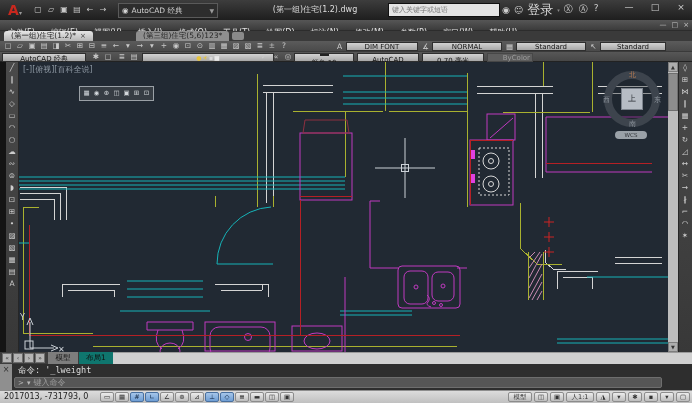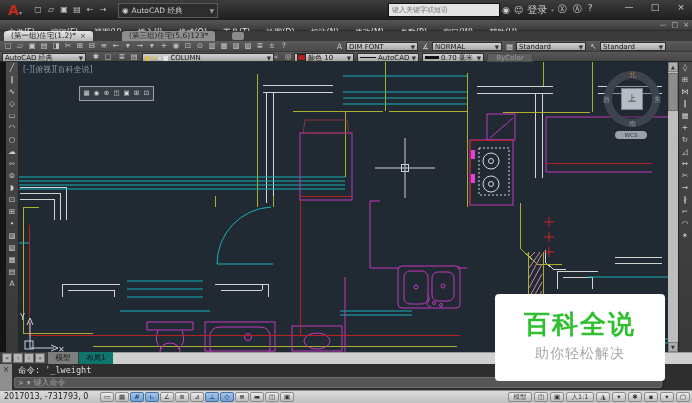--- a/index.html
+++ b/index.html
@@ -18,21 +18,21 @@
   #ws-field{left:118px;top:3px;width:92px;height:13px;background:#2d2d2d;border:1px solid #5a5a5a;
         color:#d3d3d3;font-size:7.5px;line-height:12px;display:flex;align-items:center;padding:0 3px;gap:3px;}
   #ws-field .caret{margin-left:auto;color:#9a9a9a;font-size:6px;}
   #doc-title{left:235px;top:4px;width:160px;text-align:center;color:#dedede;font-size:8px;}
   #search-box{left:388px;top:3px;width:110px;height:12px;background:#e4e4e4;border:1px solid #111;
         font-size:7px;color:#666;}
   #search-box input{width:100%;height:100%;border:0;background:transparent;font-size:7px;color:#555;
         font-family:"DejaVu Sans",sans-serif;padding:0 3px;outline:none;}
   #tb-right{left:502px;top:2px;height:15px;display:flex;align-items:center;gap:4px;color:#cfcfcf;}
   #tb-right .g{font-size:9px;}
-  #tb-right .lbl{font-size:10px;color:#d6d6d6;}
+  #tb-right .lbl{font-size:13px;color:#d6d6d6;}
   #tb-right .c{font-size:5px;color:#888;}
   #win-controls{right:4px;top:2px;display:flex;gap:12px;color:#cfcfcf;font-size:9px;}
   #win-controls span{width:14px;text-align:center;}
   
   #menubar{left:0;top:20px;width:692px;height:11px;background:linear-gradient(#565656,#3b3b3b);
         border-bottom:1px solid #2c2c2c;box-sizing:border-box;white-space:nowrap;}
   #menubar .mitem{display:inline-block;padding:0 8px;font-size:8px;line-height:10px;color:#e2e2e2;}
   #doc-win-controls{right:3px;top:21px;display:flex;gap:5px;color:#c4c4c4;font-size:7px;line-height:9px;}
   
   #filetabs{left:0;top:31px;width:692px;height:10px;background:#3a3a3a;}
@@ -42,30 +42,30 @@
   .ftab.inactive{background:#8f8f8f;color:#262626;}
   .ftab .x{font-size:7px;color:#444;}
   #newtab{width:12px;height:8px;top:1px;background:#8a8a8a;border-radius:2px;}
   
   #tbrow2{left:0;top:41px;width:692px;height:11px;background:linear-gradient(#5b5b5b,#4a4a4a);
         border-bottom:1px solid #3a3a3a;box-sizing:border-box;}
   #tbrow2 .ico,#tbrow3 .ico{line-height:10px;font-size:7.5px;}
   #stdicons{left:2px;top:0;height:10px;display:flex;}
   .fld{position:absolute;top:1px;height:9px;background:linear-gradient(#d2d2d2,#a8a8a8);
        border:1px solid #2f2f2f;display:flex;align-items:center;padding:0 2px;gap:2px;
-       font-size:7px;color:#141414;box-sizing:border-box;}
+       font-size:7px;color:#141414;box-sizing:border-box;flex-direction:column;}
   .fld .caret{margin-left:auto;font-size:5.5px;color:#333;}
   .minico{position:absolute;top:0;width:11px;text-align:center;color:#d0d0d0;font-size:7.5px;line-height:11px;}
   #tbrow3{left:0;top:52px;width:692px;height:10px;background:linear-gradient(#575757,#474747);
         border-bottom:1px solid #222;box-sizing:border-box;}
   .chip{display:inline-block;width:7px;height:5px;background:#b02020;border:1px solid #222;}
   .ltline{display:inline-block;width:16px;height:1px;background:#111;}
   .lwline{display:inline-block;width:14px;height:3px;background:#111;}
   .tinyico{font-size:6px;line-height:8px;}
-  #plotstyle-field{background:#5e5e5e;border:1px solid #474747;color:#9d9d9d;justify-content:center;}
+  #plotstyle-field{background:#5e5e5e;border:1px solid #474747;color:#9d9d9d;justify-content:center;align-items:flex-end;}
   
   #workarea{left:0;top:62px;width:692px;height:290px;background:#212933;}
   #left-strip{left:0;top:0;width:6px;height:290px;background:#141414;}
   #draw-toolbar{left:6px;top:0;width:13px;height:290px;background:linear-gradient(#4a4a4a,#383838);
         border-right:1px solid #262626;box-sizing:border-box;}
   .vico{display:block;width:12px;height:12px;text-align:center;color:#cdcdcd;font-size:7.5px;line-height:12px;}
   #viewport{left:19px;top:0;width:649px;height:290px;background:#212933;overflow:hidden;}
   #vp-label{left:4px;top:2px;color:#8d97a2;font-size:8px;}
   #osnap-bar{left:60px;top:24px;height:13px;background:rgba(58,63,70,.85);border:1px solid #9aa0a6;
         display:flex;align-items:center;padding:0 2px;gap:1px;}
@@ -136,20 +136,21 @@
         <span class="ico">▣</span>
         <span class="ico">▤</span>
         <span class="ico">←</span>
         <span class="ico">→</span>
       </div>
     <div id="ws-field" class="abs">
       <span>◉</span>
       <span>AutoCAD 经典</span>
       <span class="caret">▼</span>
     </div>
+    <div id="doc-title" class="abs">(第一组)住宅(1.2).dwg</div>
     <div id="search-box" class="abs">
       <input placeholder="键入关键字或短语" style="">
     </div>
     <div id="tb-right" class="abs">
       <span class="g">◉</span>
       <span class="g">☺</span>
       <span class="lbl">登录</span>
       <span class="c">▾</span>
       <span id="acct-icons" style="display:flex;gap:6px;">
           <span class="g">Ⓧ</span>
@@ -169,21 +170,21 @@
       <span>—</span>
       <span>□</span>
       <span>×</span>
     </div>
 
   <div id="filetabs" class="abs">
     <div class="ftab active" style="left:4px;">
       <span>(第一组)住宅(1.2)*</span>
       <span class="x">×</span>
     </div>
-    <div class="ftab inactive" style="left:122px;">
+    <div class="ftab inactive" style="left:136px;">
       <span>(第三组)住宅(5,6)123*</span>
     </div>
     <div id="newtab" class="abs" style="left:232px;"></div>
   </div>
 
   <div id="tbrow2" class="abs">
     <div id="stdicons" class="abs">
         <span class="ico">▢</span>
         <span class="ico">▱</span>
         <span class="ico">▣</span>
@@ -506,18 +507,14 @@
         <span class="stbtn" style="width: 28px;">人1:1</span>
         <span class="stbtn">◮</span>
         <span class="stbtn">▾</span>
         <span class="stbtn">✱</span>
         <span class="stbtn">▪</span>
         <span class="stbtn">▾</span>
         <span class="stbtn">▢</span>
       </div>
   </div>
 
-  <div id="watermark" class="abs">
-    <div id="wm-title" style="color: rgb(47, 191, 48);">百科全说</div>
-    <div id="wm-sub">助你轻松解决</div>
-  </div>
 
 </div>
 
 </body></html>

